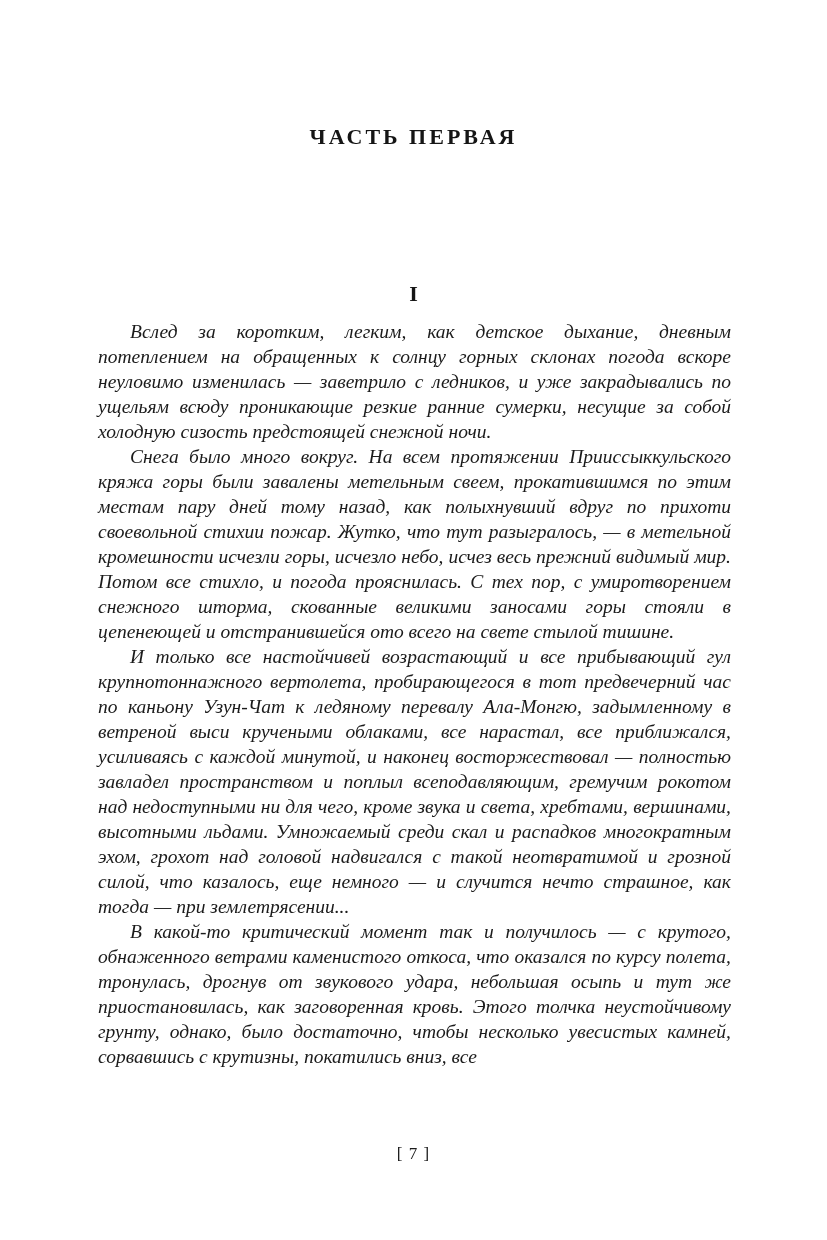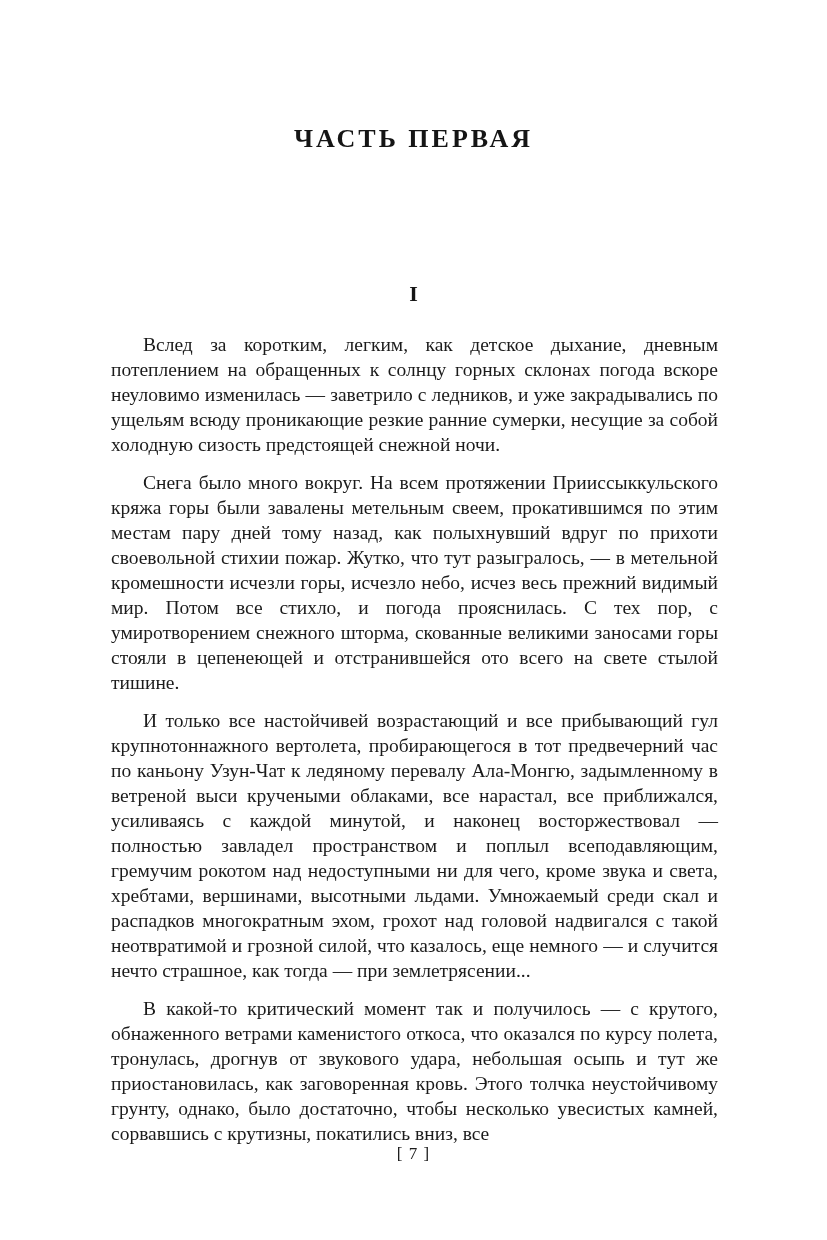--- a/index.html
+++ b/index.html
@@ -16,21 +16,21 @@
     color: #1b1b1b;
     overflow: hidden;
   }
   .part-heading {
     position: absolute;
     top: 124px;
     left: 0;
     width: 100%;
     margin: 0;
     text-align: center;
-    font-size: 26px;
+    font-size: 22px;
     font-weight: bold;
     letter-spacing: 3px;
     color: #151515;
   }
   .chapter-number {
     position: absolute;
     top: 281px;
     left: 0;
     width: 100%;
     text-align: center;
@@ -41,23 +41,24 @@
   .body-text {
     position: absolute;
     top: 319px;
     left: 98px;
     width: 633px;
     font-size: 19.5px;
     line-height: 25px;
     text-align: justify;
   }
   .body-text p.para {
-    margin: 13px;
+    margin: 0;
     padding: 0;
     text-indent: 32px;
+    font-style: italic;
   }
   .page-number {
     position: absolute;
     top: 1144px;
     left: 0;
     width: 100%;
     text-align: center;
     font-size: 17px;
     letter-spacing: 1px;
     color: #1b1b1b;

